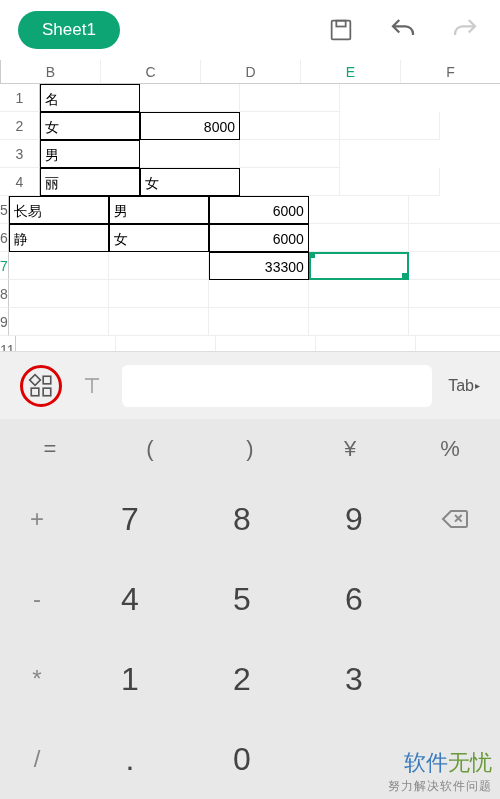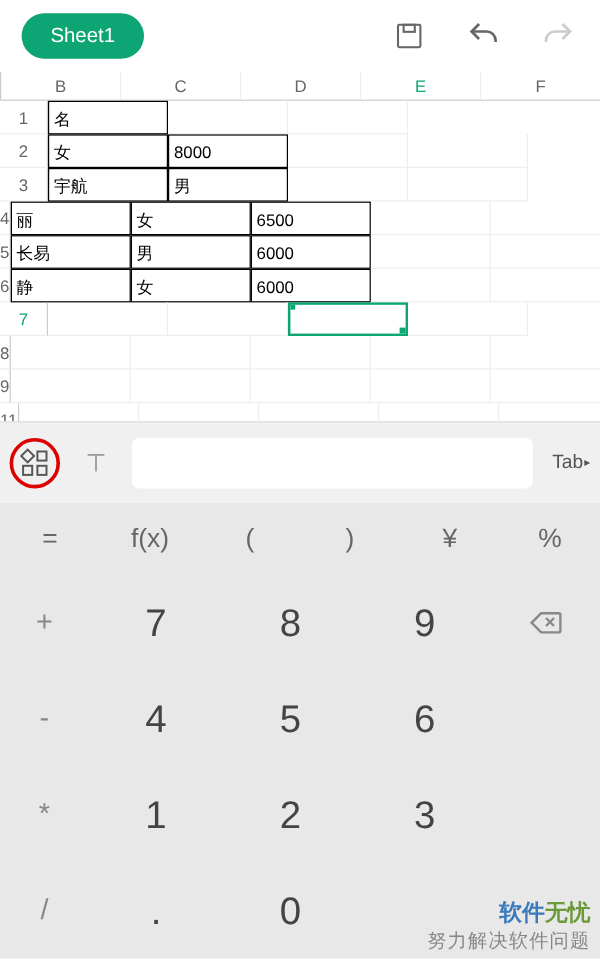--- a/index.html
+++ b/index.html
@@ -11,43 +11,43 @@
 .grid{position:relative}
 .col-headers{display:flex;height:24px;border-bottom:1px solid #ccc}
 .corner{width:40px;border-right:1px solid #ccc}
 .col-h{flex:0 0 100px;text-align:center;font-size:14px;color:#666;line-height:24px;border-right:1px solid #eee}
 .col-h.active{color:#0da574}
 .row{display:flex;height:28px}
 .row-h{width:40px;text-align:center;font-size:14px;color:#666;line-height:28px;border-right:1px solid #ccc;border-bottom:1px solid #eee}
 .row-h.active{color:#0da574}
 .cell{flex:0 0 100px;border-right:1px solid #eee;border-bottom:1px solid #eee;padding:0 4px;font-size:14px;line-height:28px;overflow:hidden;white-space:nowrap}
 .cell.bordered{border:1px solid #000}
-.cell.right{}
+.cell.right{text-align:right}
 .cell.selected{border:2px solid #0da574;position:relative}
 .handle-tl{position:absolute;width:8px;height:8px;background:#0da574;top:-4px;left:-4px}
 .handle-br{position:absolute;width:10px;height:10px;background:#0da574;bottom:-5px;right:-5px}
-.input-bar{background:#f0f0f0;height:68px;display:flex;align-items:center;padding:0 8px;gap:10px;border-top:1px solid #ddd}
+.input-bar{background:#f0f0f0;height:68px;display:flex;align-items:center;padding:0 20px;gap:10px;border-top:1px solid #ddd}
 .grid-icon{width:40px;height:40px;display:flex;align-items:center;justify-content:center}
 .red-circle{border:3px solid #d00;border-radius:50%;width:42px;height:42px;display:flex;align-items:center;justify-content:center}
 .t-icon{width:40px;height:40px;display:flex;align-items:center;justify-content:center;color:#888;font-size:24px}
 .formula-input{flex:1;height:42px;background:#fff;border-radius:6px;border:none}
 .tab-btn{font-size:16px;color:#555;padding:0 6px;position:relative}
 .tab-btn sub{font-size:10px;position:absolute;bottom:4px;right:0}
 .keypad{background:#e8e8e8}
 .krow{display:flex;height:60px}
 .krow2{display:flex;height:80px}
 .key{flex:1;display:flex;align-items:center;justify-content:center;font-size:22px;color:#666;border:none;background:transparent}
 .key.num{font-size:32px;color:#444}
 .key.op{font-size:24px;color:#888;flex:0 0 74px}
 .key.back{flex:0 0 90px}
 .watermark{position:absolute;bottom:4px;right:8px;text-align:right}
-.wm-main{font-size:19px;color:#3a7abd;font-weight:700}
+.wm-main{font-size:22px;color:#3a7abd;font-weight:400}
 .wm-main .blue{color:#3a7abd}
 .wm-main .green{color:#6a9a3a}
-.wm-sub{font-size:16px;color:#888;letter-spacing:1px}
+.wm-sub{font-size:12px;color:#888;letter-spacing:1px}
 svg{display:block}
 </style>
 </head>
 <body>
 
 <div class="topbar">
   <div class="sheet-tab">Sheet1</div>
   <div style="flex:1"></div>
   <div class="icon-btn">
     <svg width="28" height="28" viewBox="0 0 24 24" fill="none" stroke="#666" stroke-width="1.5">
@@ -87,30 +87,28 @@
       </div>
       <div class="row">
         <div class="row-h">2</div>
         <div class="cell bordered"><span>女</span></div>
         <div class="cell bordered right"><span>8000</span></div>
         <div class="cell"></div>
         <div class="cell"></div>
       </div>
       <div class="row">
         <div class="row-h">3</div>
-        <div class="cell bordered"><span>宇航</span></div>
         <div class="cell bordered"><span>男</span></div>
         <div class="cell"></div>
         <div class="cell"></div>
       </div>
       <div class="row">
         <div class="row-h">4</div>
         <div class="cell bordered"><span>丽</span></div>
         <div class="cell bordered"><span>女</span></div>
-        <div class="cell bordered right"><span>6500</span></div>
         <div class="cell"></div>
         <div class="cell"></div>
       </div>
       <div class="row">
         <div class="row-h">5</div>
         <div class="cell bordered"><span>长易</span></div>
         <div class="cell bordered"><span>男</span></div>
         <div class="cell bordered right"><span>6000</span></div>
         <div class="cell"></div>
         <div class="cell"></div>
@@ -120,20 +118,21 @@
         <div class="cell bordered"><span>静</span></div>
         <div class="cell bordered"><span>女</span></div>
         <div class="cell bordered right"><span>6000</span></div>
         <div class="cell"></div>
         <div class="cell"></div>
       </div>
       <div class="row">
         <div class="row-h active">7</div>
         <div class="cell"></div>
         <div class="cell"></div>
+        <div class="cell bordered right"><span>33300</span></div>
         <div class="cell selected">
           <div class="handle-tl"></div>
           <div class="handle-br"></div>
         </div>
         <div class="cell"></div>
       </div>
       <div class="row">
         <div class="row-h">8</div>
         <div class="cell"></div>
         <div class="cell"></div>
@@ -177,21 +176,20 @@
           <path d="M5 5h14M12 5v14"></path>
         </svg>
   </div>
   <input class="formula-input" style="">
   <div class="tab-btn"><span>Tab</span><sub>▸</sub></div>
 </div>
 
 <div class="keypad">
   <div class="krow">
     <button class="key">=</button>
-    <button class="key">f(x)</button>
     <button class="key">(</button>
     <button class="key">)</button>
     <button class="key">¥</button>
     <button class="key">%</button>
   </div>
   <div class="krow2">
     <button class="key op">+</button>
     <button class="key num">7</button>
     <button class="key num">8</button>
     <button class="key num">9</button>

